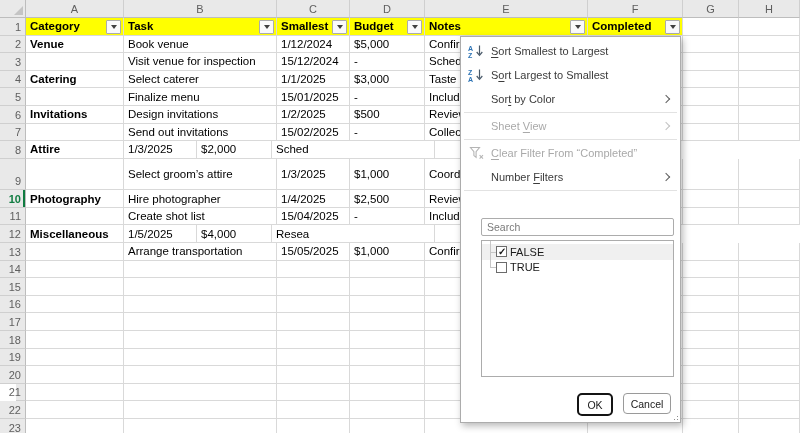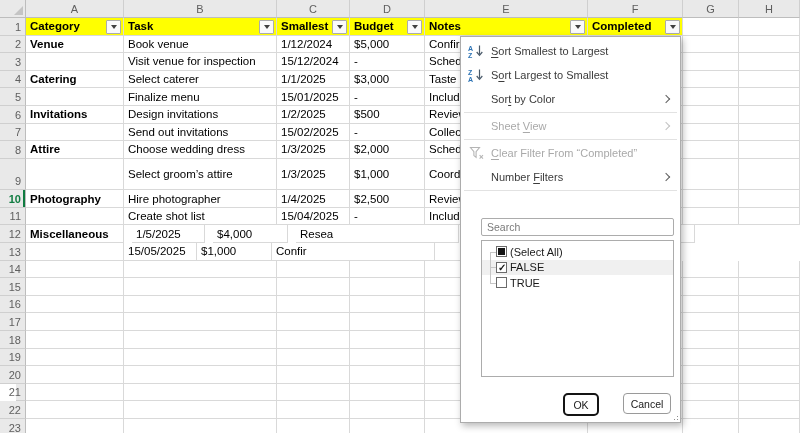--- a/index.html
+++ b/index.html
@@ -61,21 +61,21 @@
   .litem.focused { background:#F0F0F0; }
   .litem.root::before { content:""; position:absolute; left:8px; top:8px; width:5px; height:9px;
     border-left:1px solid #C6C6C6; border-top:1px solid #C6C6C6; }
   .litem.child::before { content:""; position:absolute; left:8px; top:-7px; width:5px; height:14.5px;
     border-left:1px solid #C6C6C6; border-bottom:1px solid #C6C6C6; }
   .cb { position:absolute; left:14px; top:2px; width:11px; height:11px; border:1px solid #6B6B6B;
     background:#fff; box-sizing:border-box; }
   .cb.ind::after { content:""; display:block; width:7px; height:7px; margin:1px; background:#141414; }
   .cb.checked::after { content:"\2713"; display:block; font-size:10px; line-height:9px;
     font-weight:bold; color:#141414; margin-left:1px; }
-  .btnrow { position:absolute; top:356px; right:9px; display:flex; gap:24px; }
+  .btnrow { position:absolute; top:356px; right:9px; display:flex; gap:10px; }
   .btn { font-family:inherit; font-size:10.5px; color:#1A1A1A; background:#fff;
     display:flex; align-items:center; justify-content:center; cursor:default; }
   .ok { min-width:26px; height:19px; border:2px solid #141414; border-radius:5px; padding:0 3px; }
   .cancel { min-width:46px; height:19px; border:1px solid #9A9A9A; border-radius:4px; }
   .rz { position:absolute; right:1px; bottom:1px; width:9px; height:9px; }
   .rz::after { content:""; position:absolute; right:1px; bottom:1px; width:1.5px; height:1.5px;
     background:#8F8F8F; box-shadow:-3px 0 0 #8F8F8F, 0 -3px 0 #8F8F8F; }
 </style>
 </head>
 <body>
@@ -202,21 +202,20 @@
       <div class="cell" style="width: 153px;">Send out invitations</div>
       <div class="cell" style="width: 73px;">15/02/2025</div>
       <div class="cell" style="width: 75px;">-</div>
       <div class="cell" style="width: 163px;">Collec</div>
       <div class="cell" style="width: 95px;"></div>
       <div class="cell" style="width: 56px;"></div>
       <div class="cell" style="width: 61px;"></div>
     </div>
     <div class="grow" style="height: 17.6px;">
       <div class="cell b" style="width: 98px;">Attire</div>
-      <div class="cell" style="width: 153px;">Choose wedding dress</div>
       <div class="cell" style="width: 73px;">1/3/2025</div>
       <div class="cell" style="width: 75px;">$2,000</div>
       <div class="cell" style="width: 163px;">Sched</div>
       <div class="cell" style="width: 95px;"></div>
       <div class="cell" style="width: 56px;"></div>
       <div class="cell" style="width: 61px;"></div>
     </div>
     <div class="grow" style="height: 31.5px;">
       <div class="cell" style="width: 98px;"></div>
       <div class="cell" style="width: 153px;">Select groom’s attire</div>
@@ -240,31 +239,32 @@
     <div class="grow" style="height: 17.6px;">
       <div class="cell" style="width: 98px;"></div>
       <div class="cell" style="width: 153px;">Create shot list</div>
       <div class="cell" style="width: 73px;">15/04/2025</div>
       <div class="cell" style="width: 75px;">-</div>
       <div class="cell" style="width: 163px;">Includ</div>
       <div class="cell" style="width: 95px;"></div>
       <div class="cell" style="width: 56px;"></div>
       <div class="cell" style="width: 61px;"></div>
     </div>
-    <div class="grow" style="height: 17.6px; gap: 8px;">
+    <div class="grow" style="height: 17.6px;">
       <div class="cell b" style="width: 98px;">Miscellaneous</div>
       <div class="cell" style="width: 73px;">1/5/2025</div>
       <div class="cell" style="width: 75px;">$4,000</div>
       <div class="cell" style="width: 163px;">Resea</div>
       <div class="cell" style="width: 95px;"></div>
       <div class="cell" style="width: 56px;"></div>
       <div class="cell" style="width: 61px;"></div>
     </div>
     <div class="grow" style="height: 17.6px;">
       <div class="cell" style="width: 98px;"></div>
+      <div class="cell" style="width: 153px;">Arrange transportation</div>
       <div class="cell" style="width: 73px;">15/05/2025</div>
       <div class="cell" style="width: 75px;">$1,000</div>
       <div class="cell" style="width: 163px;">Confir</div>
       <div class="cell" style="width: 95px;"></div>
       <div class="cell" style="width: 56px;"></div>
       <div class="cell" style="width: 61px;"></div>
     </div>
     <div class="grow" style="height: 17.6px;">
       <div class="cell" style="width: 98px;"></div>
       <div class="cell" style="width: 153px;"></div>
@@ -414,24 +414,20 @@
       </div>
       <div class="mitem">
         <span class="micon"></span>
         <span class="mlabel">Number <u>F</u>ilters</span>
         <span class="chev"></span>
       </div>
       <div class="msep"></div>
     </div>
   <input class="search" placeholder="Search" style="">
   <div class="listbox" id="listbox">
-      <div class="litem root">
-        <span class="cb ind"></span>
-        <span>(Select All)</span>
-      </div>
       <div class="litem child focused">
         <span class="cb checked"></span>
         <span>FALSE</span>
       </div>
       <div class="litem child">
         <span class="cb "></span>
         <span>TRUE</span>
       </div>
     </div>
   <div class="btnrow">

